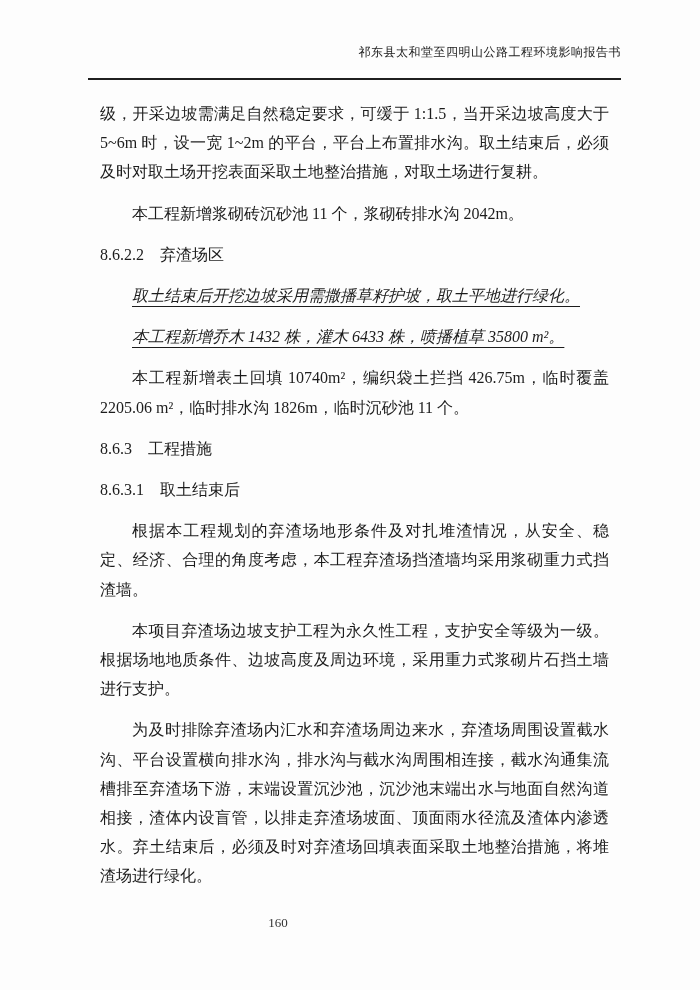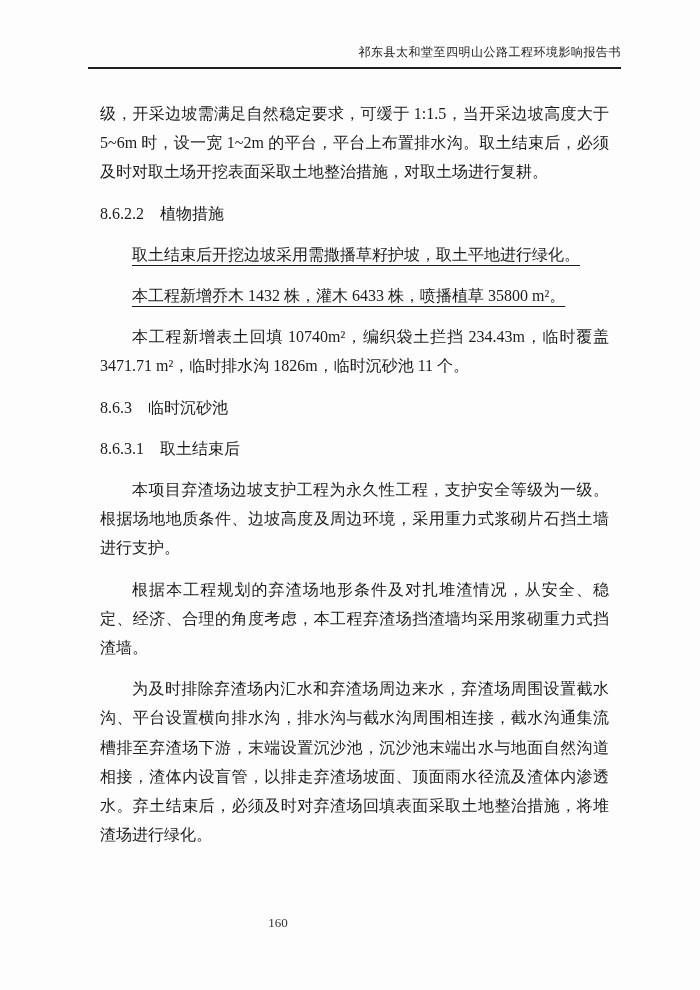--- a/index.html
+++ b/index.html
@@ -20,21 +20,21 @@
   }
   .page-header {
     position: absolute;
     left: 88px;
     top: 44px;
     width: 533px;
     text-align: right;
     font-size: 12px;
     letter-spacing: 0.5px;
     color: #222;
-    padding-bottom: 6px;
+    padding-bottom: 17px;
     border-bottom: 2px solid #1f1f1f;
   }
   .content {
     position: absolute;
     left: 88px;
     top: 87px;
     width: 533px;
     font-size: 16px;
     line-height: 29.2px;
     text-align: justify;
@@ -42,46 +42,48 @@
   }
   .content p { margin: 12px; padding: 0; }
   .para { text-indent: 2em; }
   .cont { text-indent: 0; }
   .heading { text-indent: 0; }
   .underline-para {
     text-indent: 2em;
     text-decoration: underline;
     text-decoration-thickness: 1.2px;
     text-underline-offset: 5px;
+    font-style: italic;
   }
   .page-footer {
     position: absolute;
     top: 915px;
     left: 0;
     width: 556px;
     text-align: center;
     font-size: 13px;
     color: #333;
   }
 </style>
 </head>
 <body>
 
 <div class="page">
 
   <div class="page-header">祁东县太和堂至四明山公路工程环境影响报告书</div>
 
   <div class="content">
     <p class="cont">级，开采边坡需满足自然稳定要求，可缓于 1:1.5，当开采边坡高度大于 5~6m 时，设一宽 1~2m 的平台，平台上布置排水沟。取土结束后，必须及时对取土场开挖表面采取土地整治措施，对取土场进行复耕。</p>
-    <p class="heading">8.6.2.2　植物措施</p>
+    <p class="para">本工程新增浆砌砖沉砂池 11 个，浆砌砖排水沟 2042m。</p>
+    <p class="heading">8.6.2.2　弃渣场区</p>
     <p class="underline-para">取土结束后开挖边坡采用需撒播草籽护坡，取土平地进行绿化。</p>
     <p class="underline-para">本工程新增乔木 1432 株，灌木 6433 株，喷播植草 35800 m²。</p>
-    <p class="para">本工程新增表土回填 10740m²，编织袋土拦挡 234.43m，临时覆盖 3471.71 m²，临时排水沟 1826m，临时沉砂池 11 个。</p>
-    <p class="heading">8.6.3　临时沉砂池</p>
+    <p class="para">本工程新增表土回填 10740m²，编织袋土拦挡 426.75m，临时覆盖 2205.06 m²，临时排水沟 1826m，临时沉砂池 11 个。</p>
+    <p class="heading">8.6.3　工程措施</p>
     <p class="heading">8.6.3.1　取土结束后</p>
+    <p class="para">根据本工程规划的弃渣场地形条件及对扎堆渣情况，从安全、稳定、经济、合理的角度考虑，本工程弃渣场挡渣墙均采用浆砌重力式挡渣墙。</p>
     <p class="para">本项目弃渣场边坡支护工程为永久性工程，支护安全等级为一级。根据场地地质条件、边坡高度及周边环境，采用重力式浆砌片石挡土墙进行支护。</p>
-    <p class="para">根据本工程规划的弃渣场地形条件及对扎堆渣情况，从安全、稳定、经济、合理的角度考虑，本工程弃渣场挡渣墙均采用浆砌重力式挡渣墙。</p>
     <p class="para">为及时排除弃渣场内汇水和弃渣场周边来水，弃渣场周围设置截水沟、平台设置横向排水沟，排水沟与截水沟周围相连接，截水沟通集流槽排至弃渣场下游，末端设置沉沙池，沉沙池末端出水与地面自然沟道相接，渣体内设盲管，以排走弃渣场坡面、顶面雨水径流及渣体内渗透水。弃土结束后，必须及时对弃渣场回填表面采取土地整治措施，将堆渣场进行绿化。</p>
   </div>
 
   <div class="page-footer">160</div>
 
 </div>
 
 </body></html>

